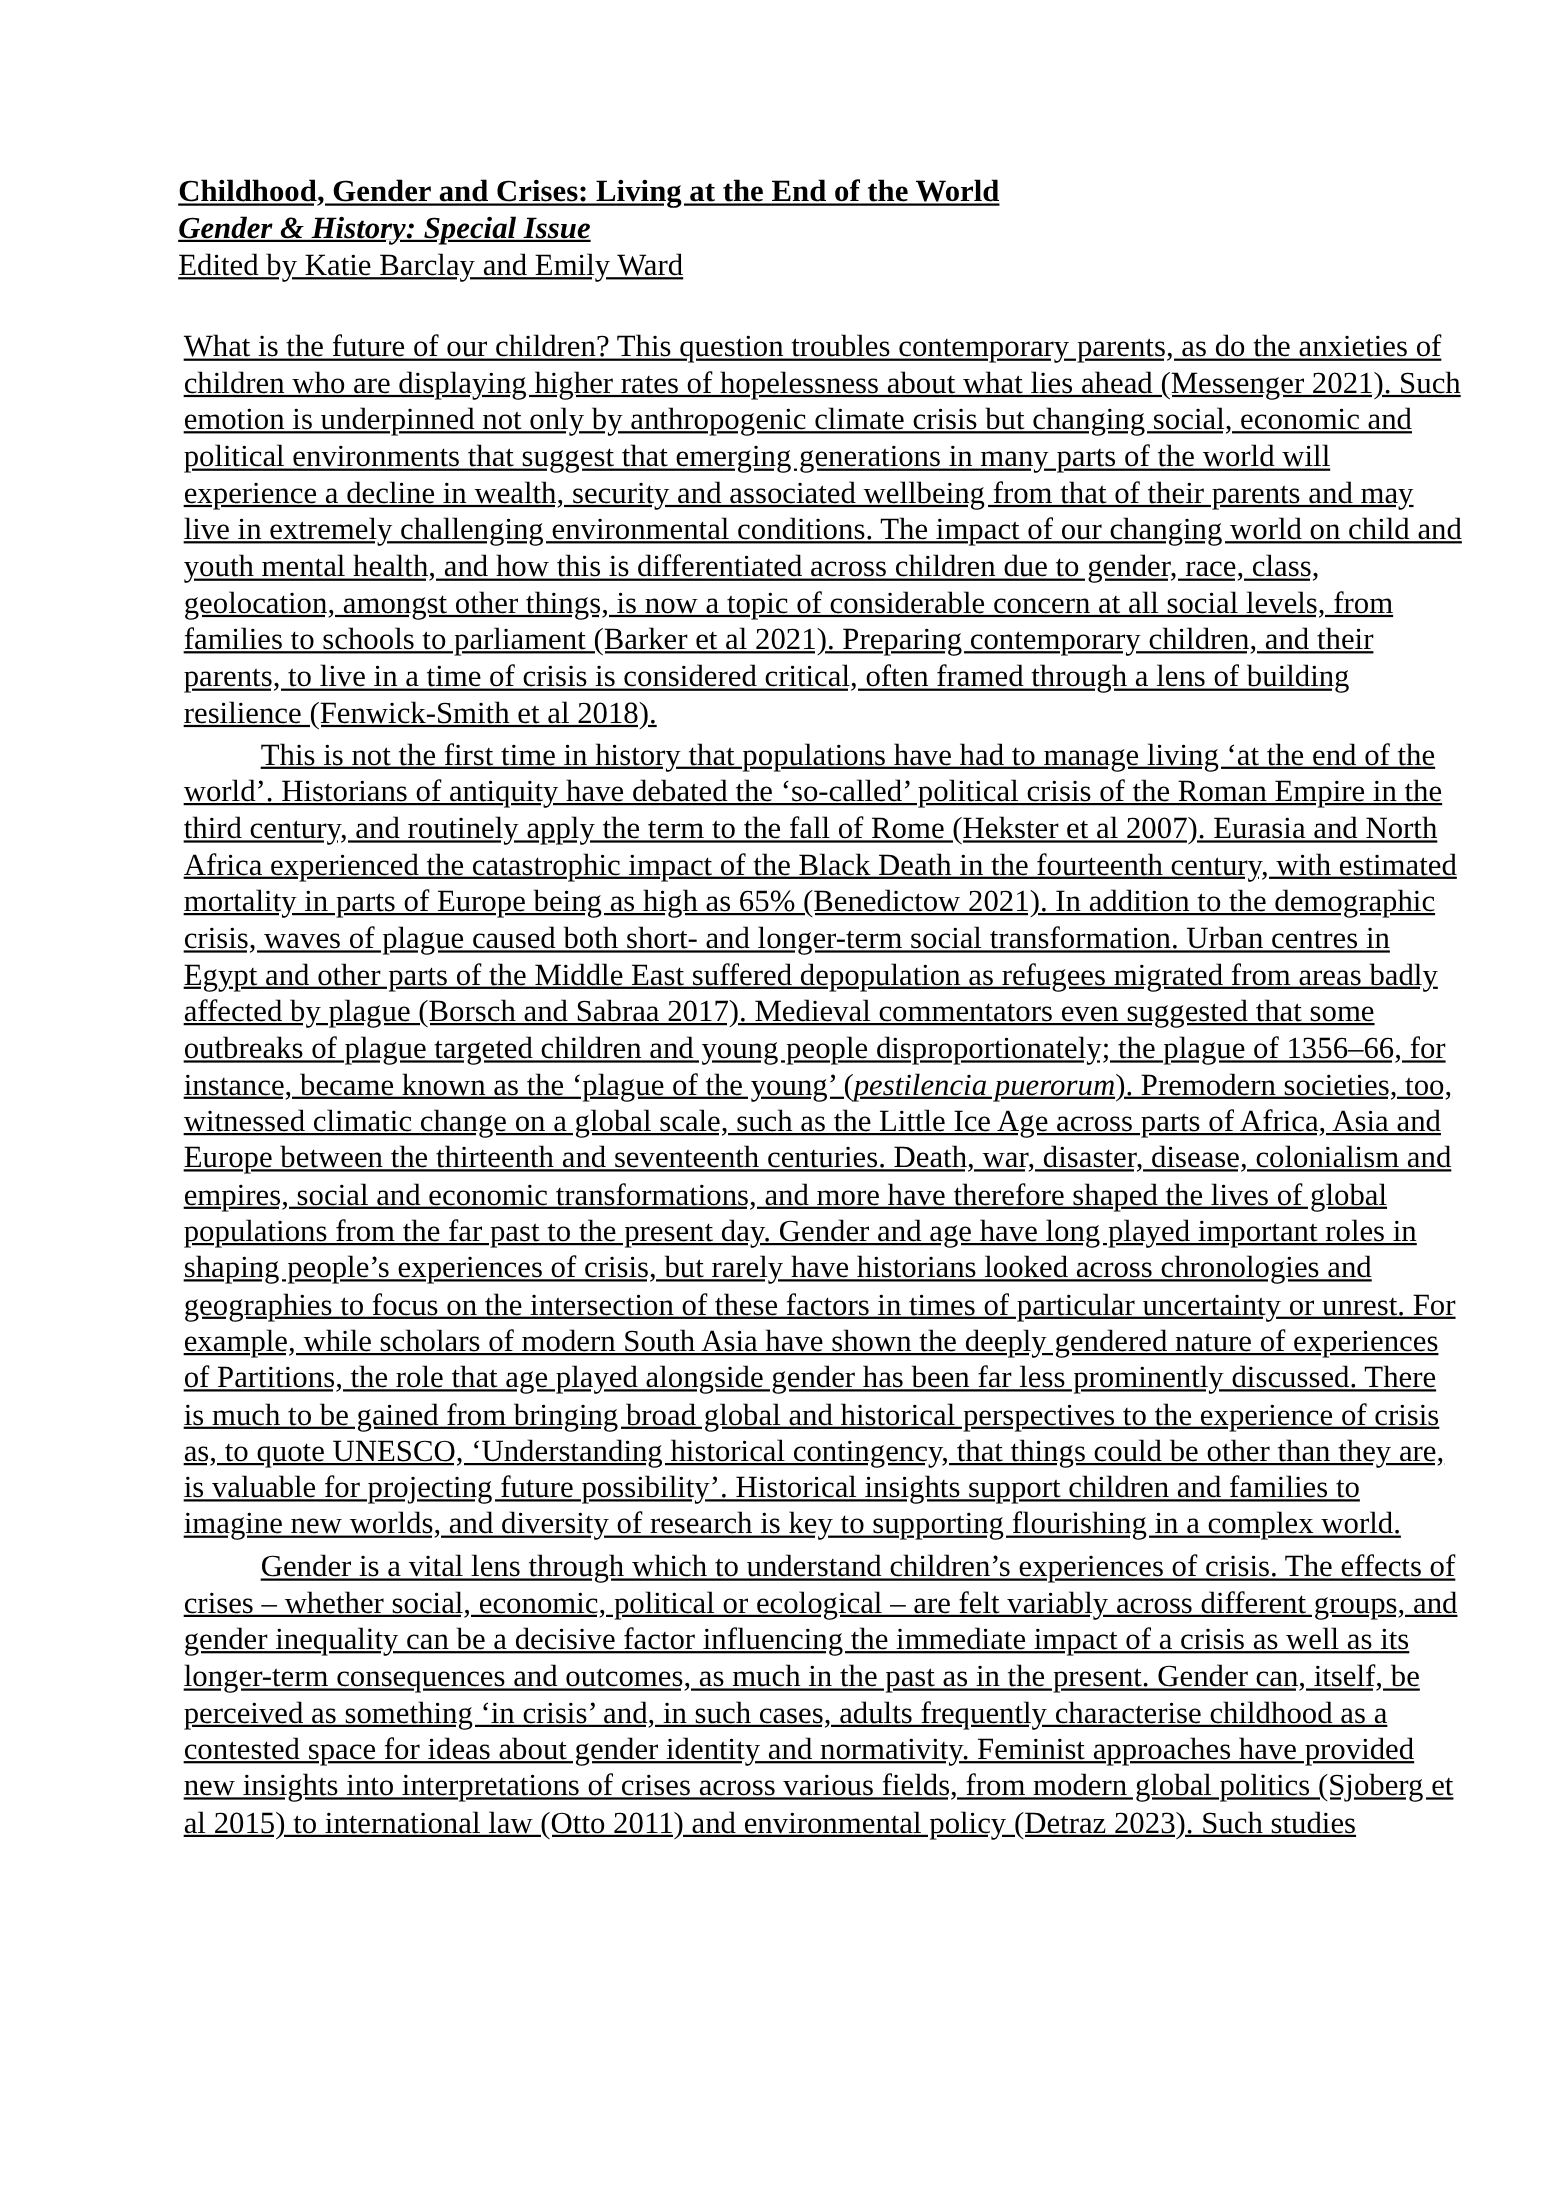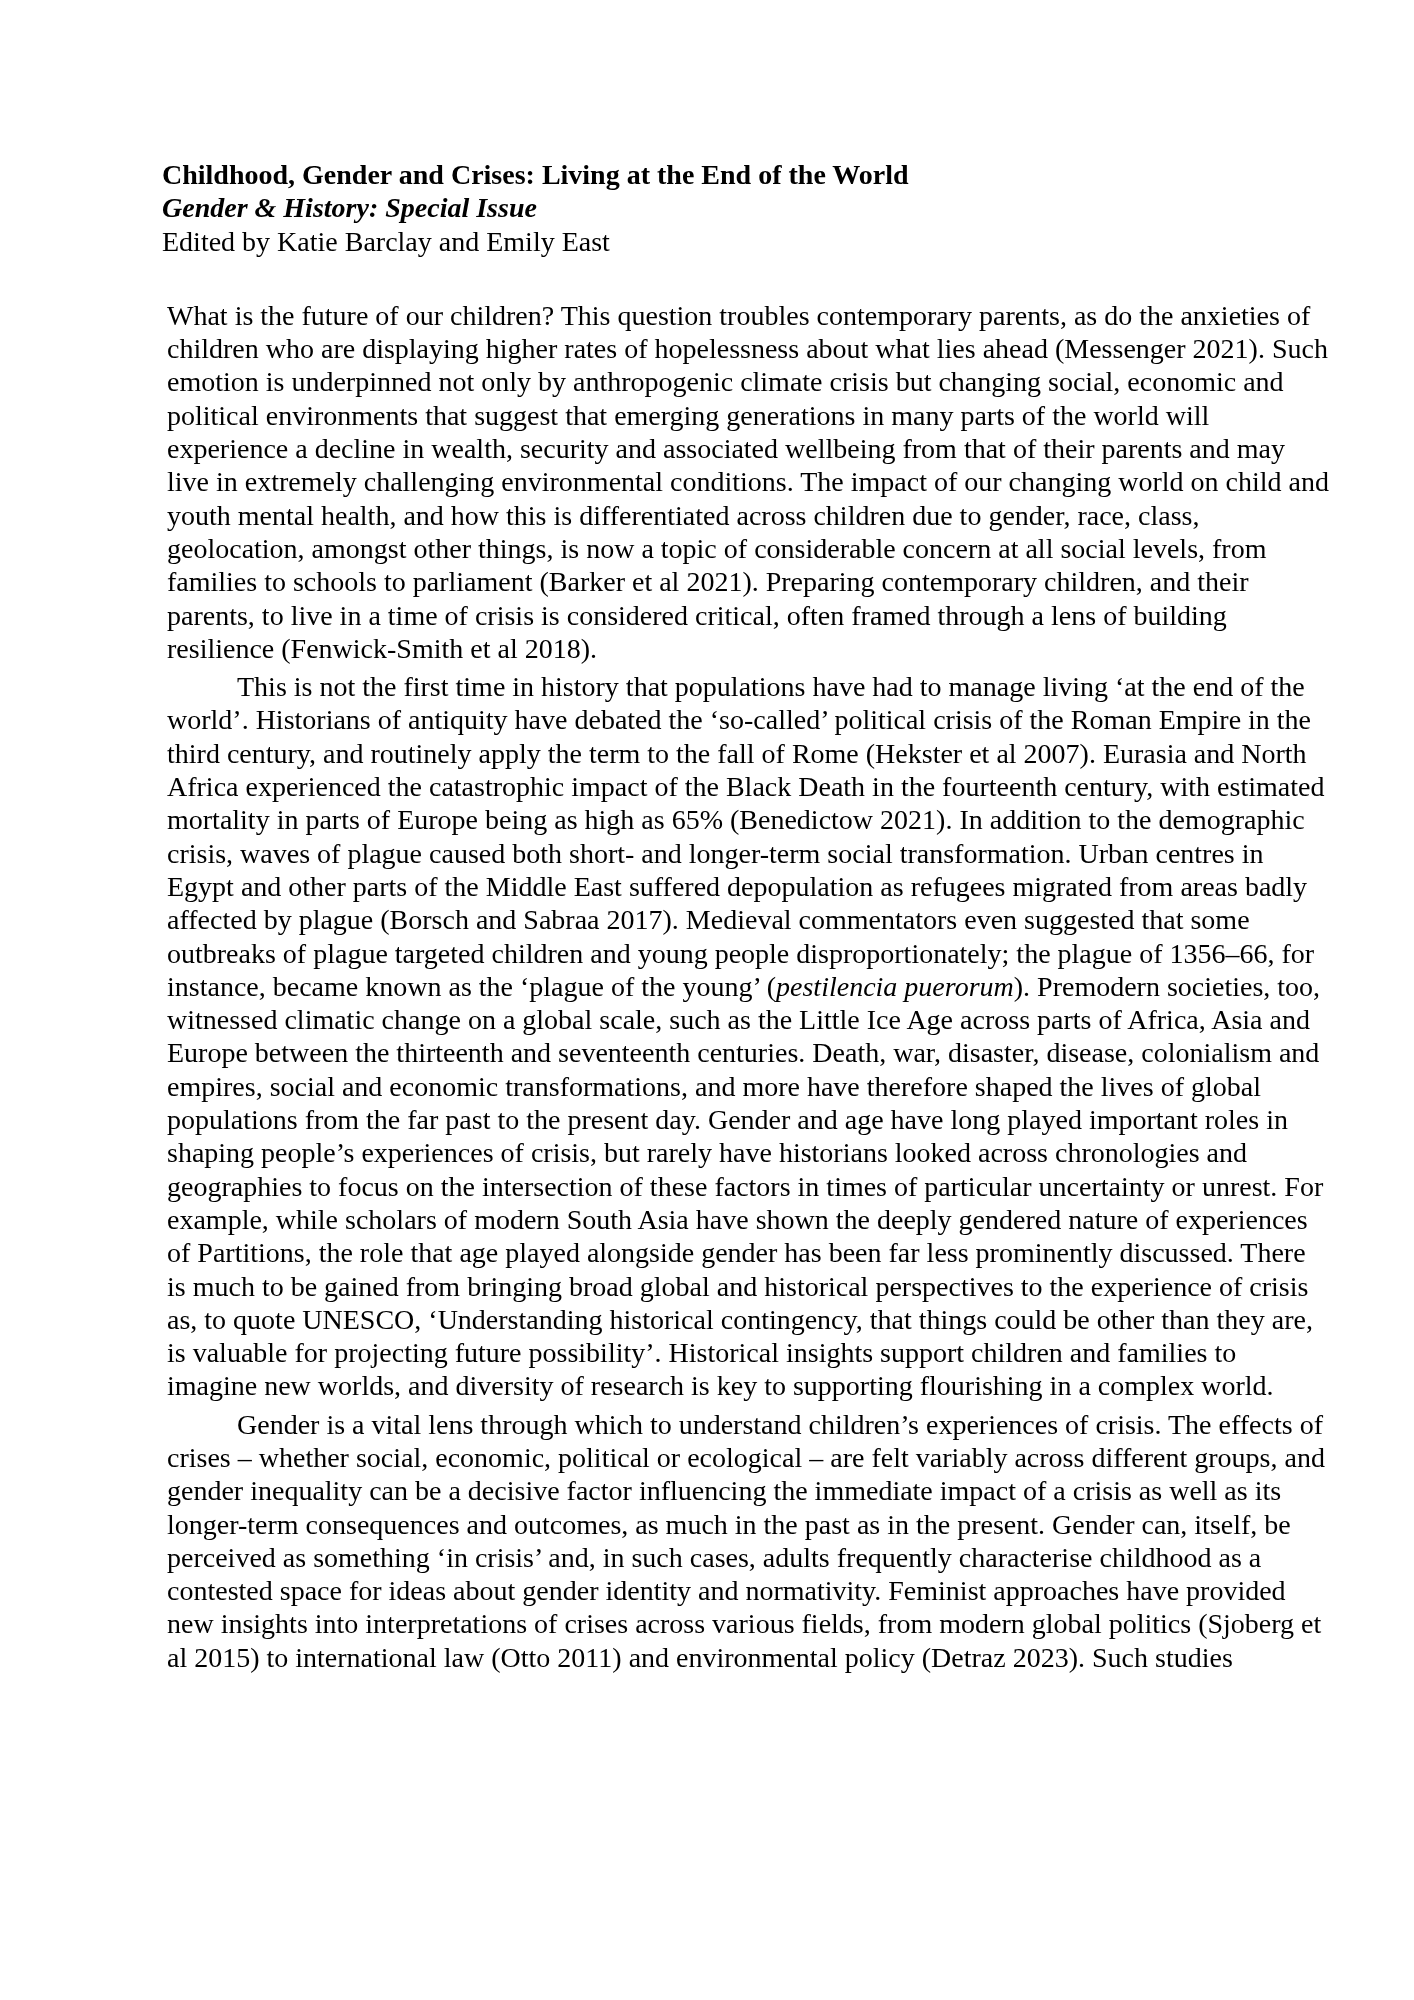--- a/index.html
+++ b/index.html
@@ -12,20 +12,21 @@
     width: 1414px;
     height: 2000px;
     background: #ffffff;
     box-sizing: border-box;
     padding: 158px 79px 0 162px;
     font-family: "Liberation Serif", "DejaVu Serif", serif;
     font-size: 28px;
     line-height: 33.3px;
     color: #000000;
     overflow: hidden;
+    text-decoration: underline;
   }
   .doc-header {
     margin: 0 0 41px 0;
   }
   .doc-title {
     font-size: 28px;
     font-weight: bold;
     font-style: normal;
     margin: 0;
     line-height: 33.3px;
@@ -52,21 +53,21 @@
   }
 </style>
 </head>
 <body>
 
 <div class="page">
 
   <header class="doc-header">
     <h1 class="doc-title">Childhood, Gender and Crises: Living at the End of the World</h1>
     <h2 class="doc-subtitle">Gender &amp; History: Special Issue</h2>
-    <p class="doc-editors">Edited by Katie Barclay and Emily East</p>
+    <p class="doc-editors">Edited by Katie Barclay and Emily Ward</p>
   </header>
 
   <main>
 
     <p class="para"><span class="run">What is the future of our children? This question troubles contemporary parents, as do the anxieties of children who are displaying higher rates of hopelessness about what lies ahead (Messenger 2021). Such emotion is underpinned not only by anthropogenic climate crisis but changing social, economic and political environments that suggest that emerging generations in many parts of the world will experience a decline in wealth, security and associated wellbeing from that of their parents and may live in extremely challenging environmental conditions. The impact of our changing world on child and youth mental health, and how this is differentiated across children due to gender, race, class, geolocation, amongst other things, is now a topic of considerable concern at all social levels, from families to schools to parliament (Barker et al 2021). Preparing contemporary children, and their parents, to live in a time of crisis is considered critical, often framed through a lens of building resilience (Fenwick-Smith et al 2018).</span></p>
 
     <p class="para indented"><span class="run">This is not the first time in history that populations have had to manage living ‘at the end of the world’. Historians of antiquity have debated the ‘so-called’ political crisis of the Roman Empire in the third century, and routinely apply the term to the fall of Rome (Hekster et al 2007). Eurasia and North Africa experienced the catastrophic impact of the Black Death in the fourteenth century, with estimated mortality in parts of Europe being as high as 65% (Benedictow 2021). In addition to the demographic crisis, waves of plague caused both short- and longer-term social transformation. Urban centres in Egypt and other parts of the Middle East suffered depopulation as refugees migrated from areas badly affected by plague (Borsch and Sabraa 2017). Medieval commentators even suggested that some outbreaks of plague targeted children and young people disproportionately; the plague of 1356–66, for instance, became known as the ‘plague of the young’ (</span><span class="run run-italic">pestilencia puerorum</span><span class="run">). Premodern societies, too, witnessed climatic change on a global scale, such as the Little Ice Age across parts of Africa, Asia and Europe between the thirteenth and seventeenth centuries. Death, war, disaster, disease, colonialism and empires, social and economic transformations, and more have therefore shaped the lives of global populations from the far past to the present day. Gender and age have long played important roles in shaping people’s experiences of crisis, but rarely have historians looked across chronologies and geographies to focus on the intersection of these factors in times of particular uncertainty or unrest. For example, while scholars of modern South Asia have shown the deeply gendered nature of experiences of Partitions, the role that age played alongside gender has been far less prominently discussed. There is much to be gained from bringing broad global and historical perspectives to the experience of crisis as, to quote UNESCO, ‘Understanding historical contingency, that things could be other than they are, is valuable for projecting future possibility’. Historical insights support children and families to imagine new worlds, and diversity of research is key to supporting flourishing in a complex world.</span></p>
 
     <p class="para indented"><span class="run">Gender is a vital lens through which to understand children’s experiences of crisis. The effects of crises – whether social, economic, political or ecological – are felt variably across different groups, and gender inequality can be a decisive factor influencing the immediate impact of a crisis as well as its longer-term consequences and outcomes, as much in the past as in the present. Gender can, itself, be perceived as something ‘in crisis’ and, in such cases, adults frequently characterise childhood as a contested space for ideas about gender identity and normativity. Feminist approaches have provided new insights into interpretations of crises across various fields, from modern global politics (Sjoberg et al 2015) to international law (Otto 2011) and environmental policy (Detraz 2023). Such studies</span></p>
 

